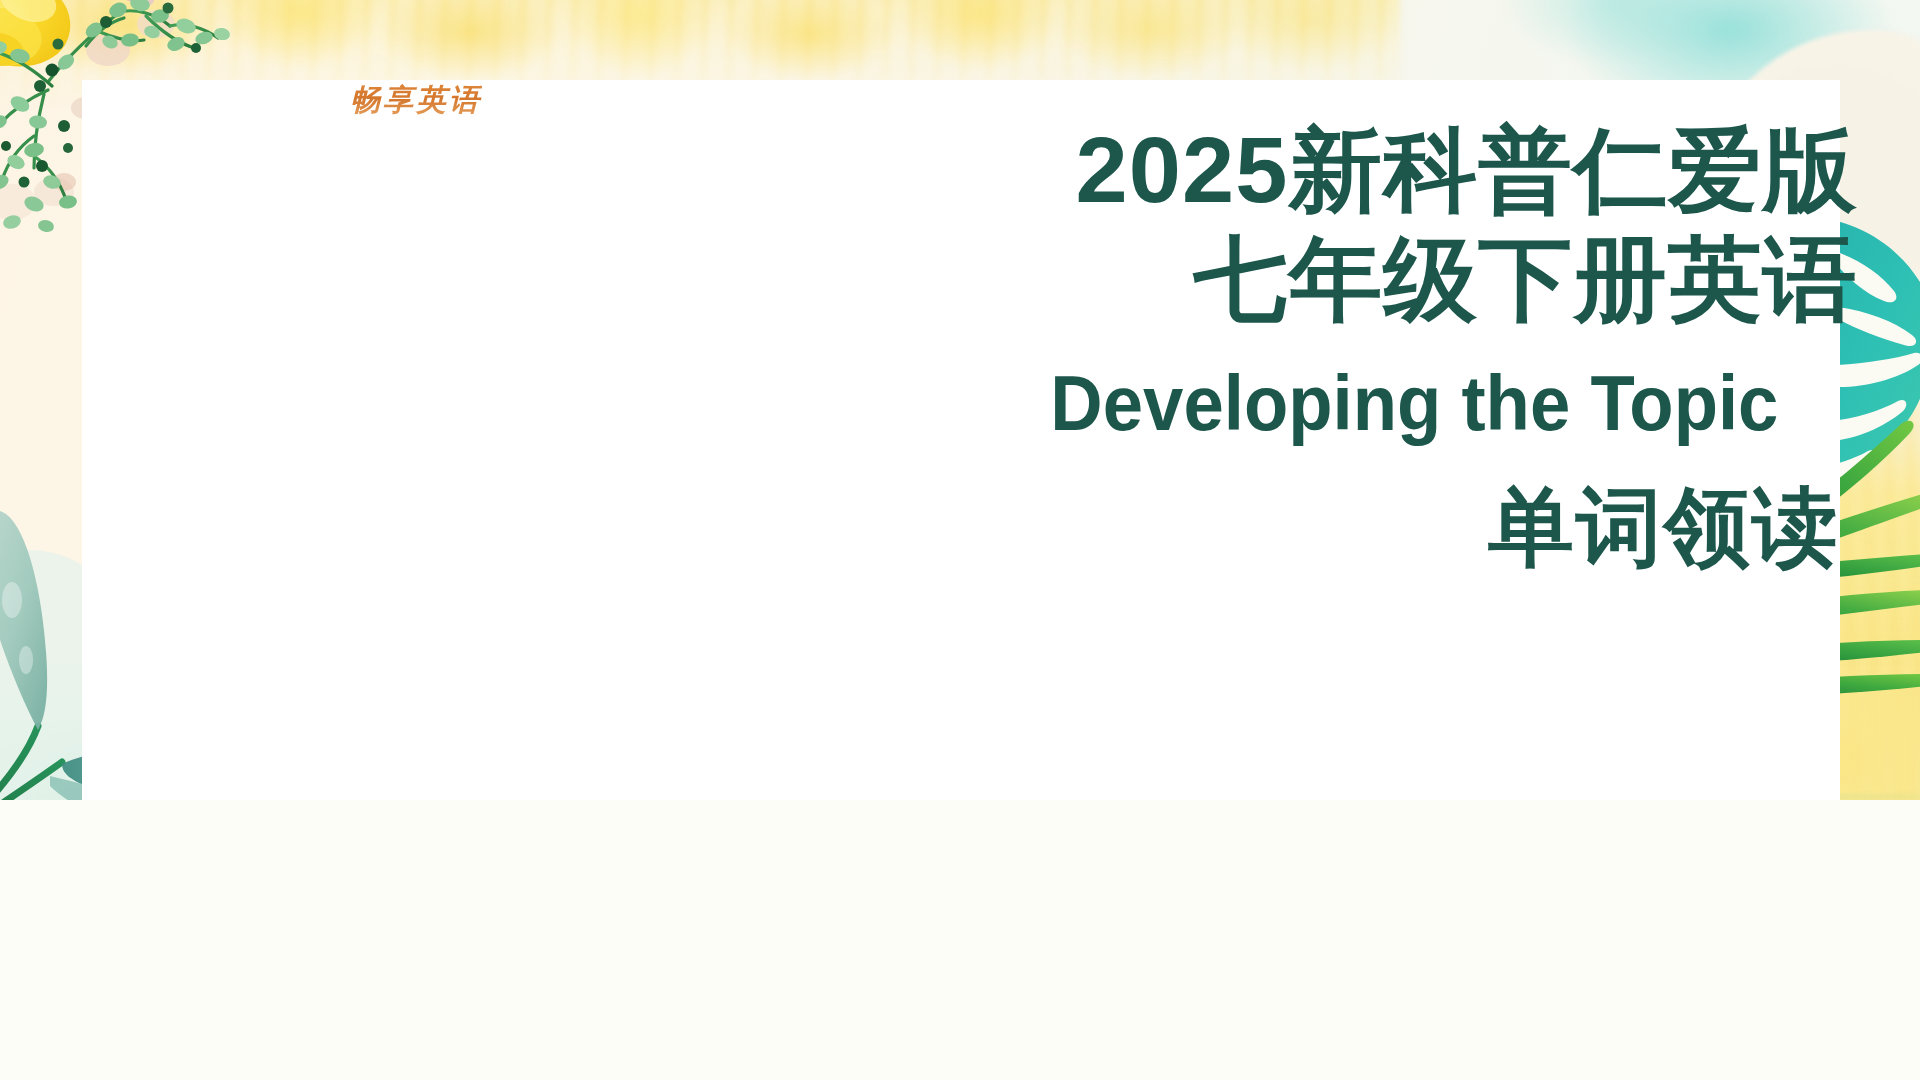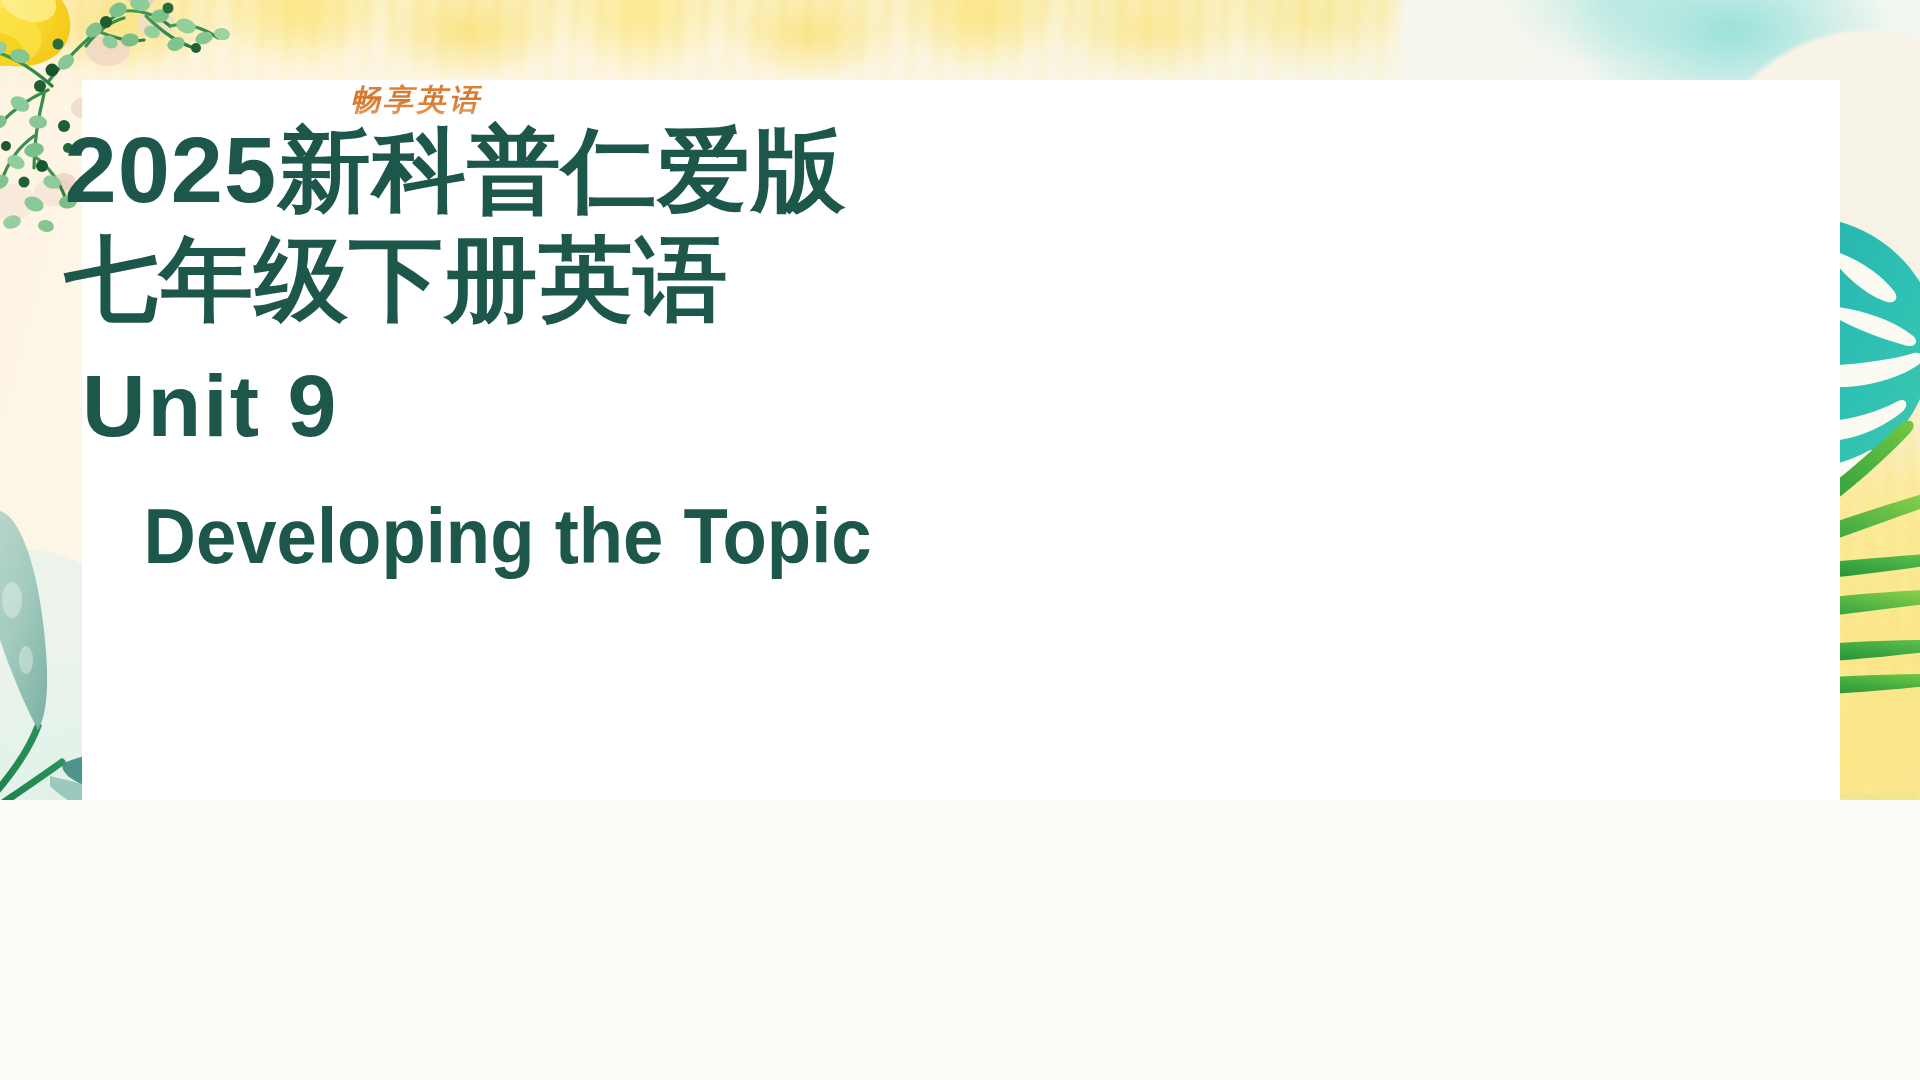--- a/index.html
+++ b/index.html
@@ -184,21 +184,21 @@
     color: transparent;
     white-space: nowrap;
     user-select: none;
   }
 
   .title-block {
     position: absolute;
     left: 0;
     top: 36px;
     width: 100%;
-    text-align: left;
+    text-align: right;
     color: #1d574c;
   }
 
   .line-cn-big {
     font-family: "Liberation Sans", "DejaVu Sans", sans-serif;
     font-weight: 800;
     font-size: 92px;
     line-height: 1.18;
     letter-spacing: 1px;
     transform: scaleX(1.02);
@@ -433,19 +433,19 @@
     </svg>
   </div>
 
   <div class="card">
 
     <div class="watermark">畅享英语</div>
 
     <div class="title-block">
       <div class="line-cn-big">2025新科普仁爱版</div>
       <div class="line-cn-big">七年级下册英语</div>
-      <div class="line-unit">Unit 9</div>
       <div class="line-en">Developing the Topic</div>
+      <div class="line-cn-sub">单词领读</div>
     </div>
 
   </div>
 
 </div>
 
 </body></html>

